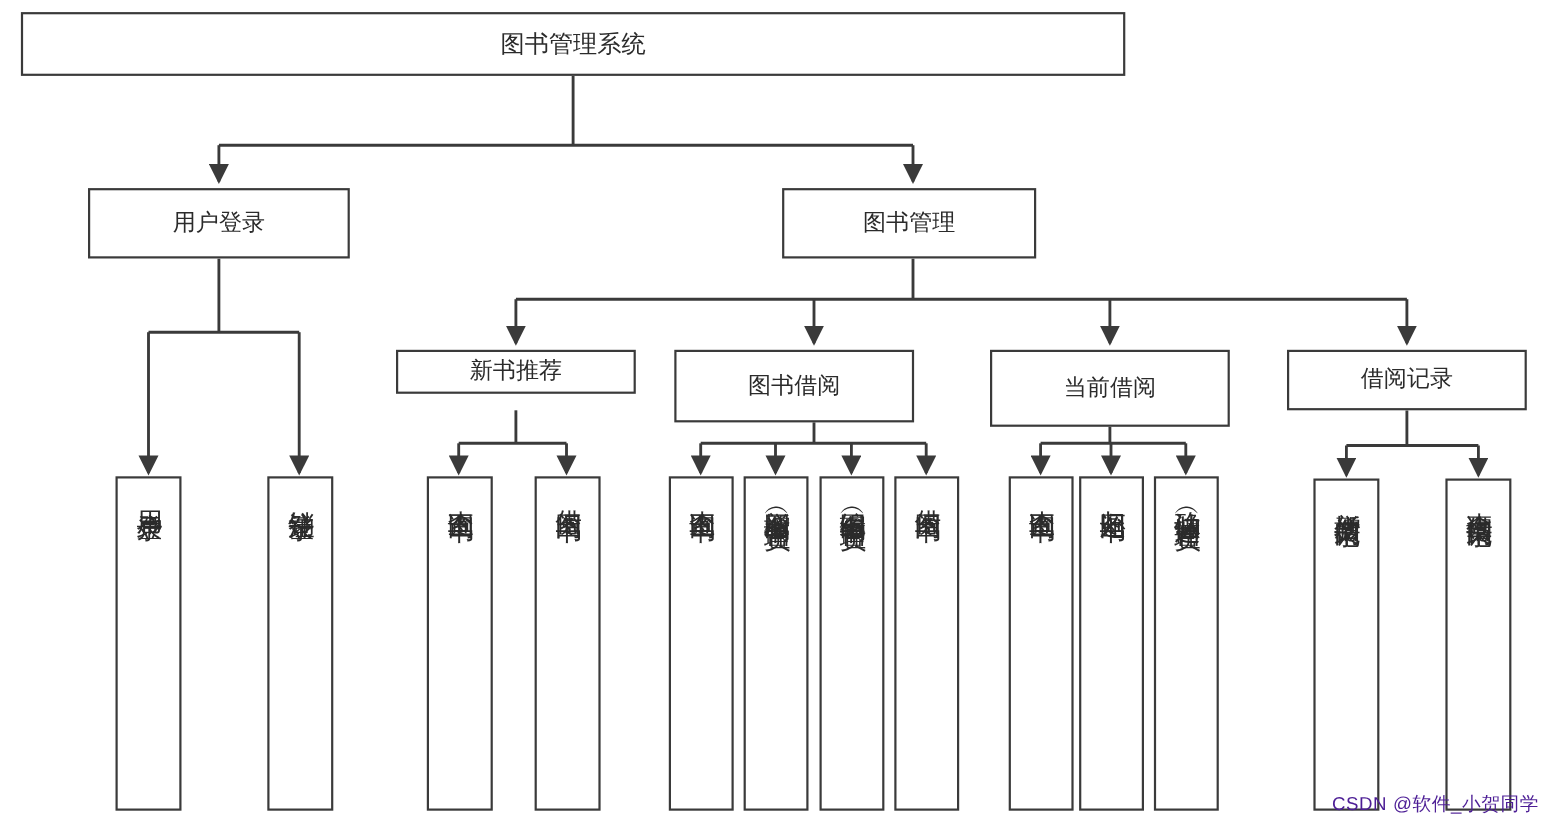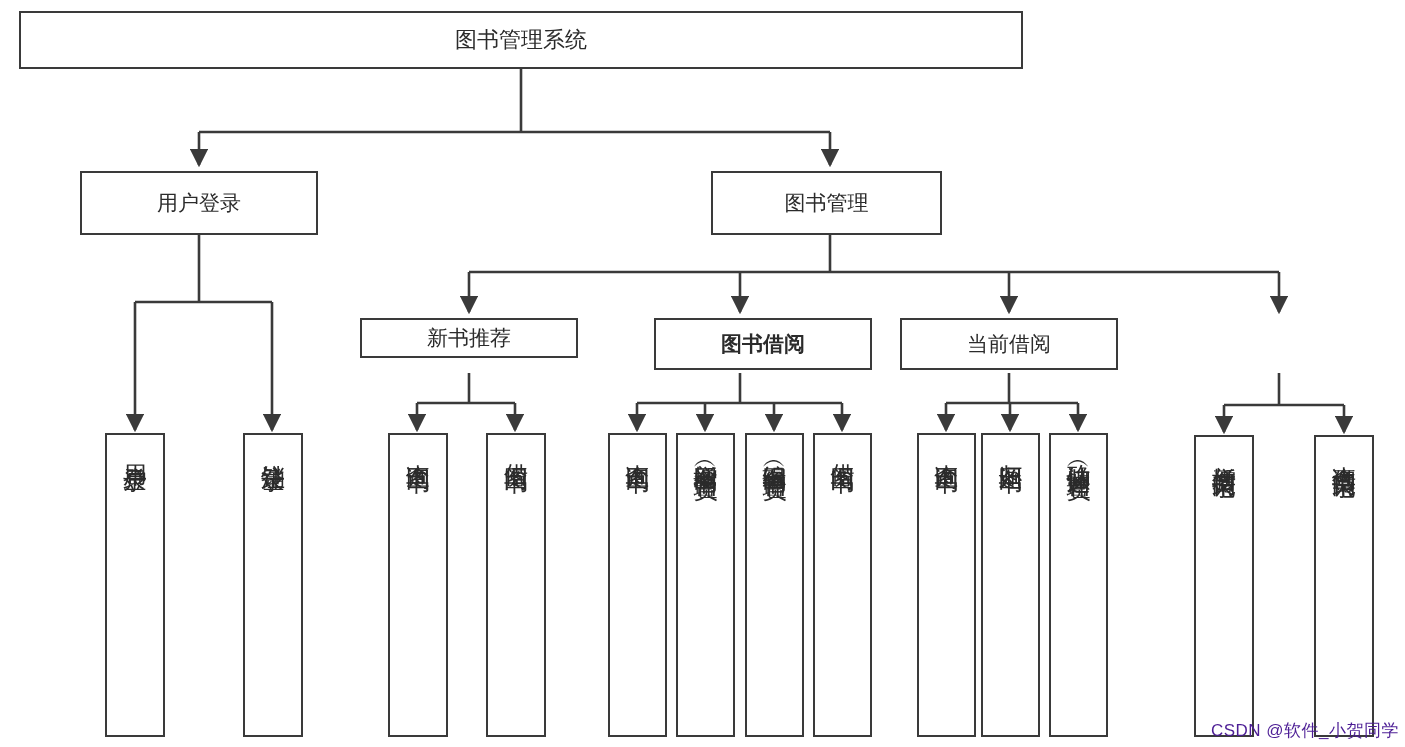--- a/index.html
+++ b/index.html
@@ -136,25 +136,28 @@
   <div class="node h" style="left:80px; top:171px; width:238px; height:64px;">
     <span class="label">用户登录</span>
   </div>
   <div class="node h" style="left:711px; top:171px; width:231px; height:64px;">
     <span class="label">图书管理</span>
   </div>
 
   <div class="node h" style="left:360px; top:318px; width:218px; height:40px;justify-content:center;">
     <span class="label">新书推荐</span>
   </div>
-  <div class="node h" style="left:654px; top:318px; width:218px; height:52px;font-weight:bold;">
+  <div class="node h" style="left:613px; top:318px; width:218px; height:66px;">
     <span class="label">图书借阅</span>
   </div>
-  <div class="node h" style="left:900px; top:318px; width:218px; height:52px;">
+  <div class="node h" style="left:900px; top:318px; width:218px; height:70px;">
     <span class="label">当前借阅</span>
+  </div>
+  <div class="node h" style="left:1170px; top:318px; width:218px; height:55px;">
+    <span class="label">借阅记录</span>
   </div>
 
   <div class="node v" style="left:105px; top:433px; width:60px; height:304px;">
     <span class="label">用户登录</span>
   </div>
   <div class="node v" style="left:243px; top:433px; width:60px; height:304px;">
     <span class="label">注销登录</span>
   </div>
 
   <div class="node v" style="left:388px; top:433px; width:60px; height:304px;">

